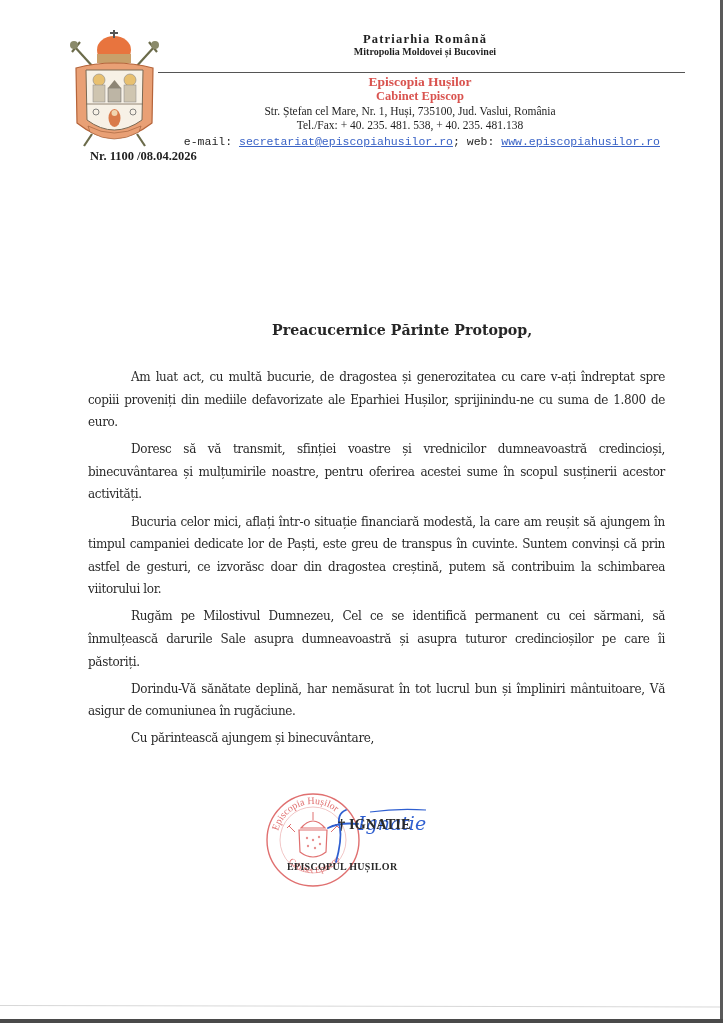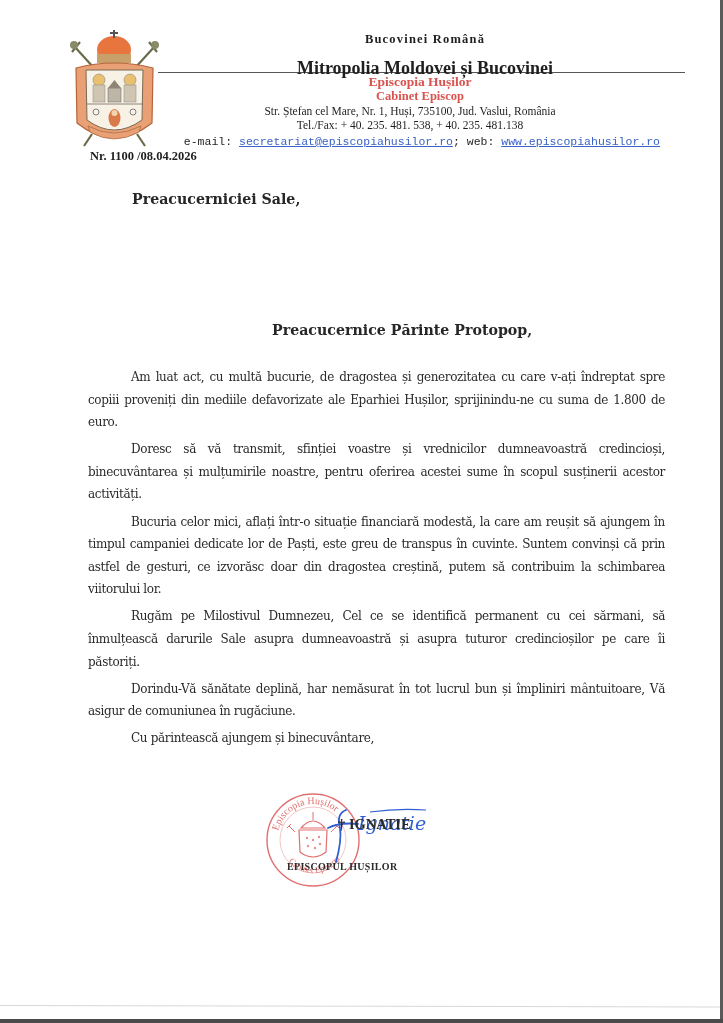--- a/index.html
+++ b/index.html
@@ -66,22 +66,22 @@
       font-family: "Liberation Serif", serif;
       white-space: nowrap;
     }
     .hdr-patriarchy {
       top: 32px;
       font-size: 12.5px;
       font-weight: bold;
       letter-spacing: 1.2px;
     }
     .hdr-metropolis {
-      top: 58px;
-      font-size: 18px;
+      top: 46px;
+      font-size: 10px;
       font-weight: bold;
     }
     .hdr-diocese {
       top: 74px;
       font-size: 13.5px;
       font-weight: bold;
       color: #d9534f;
       left: 160px;
     }
     .hdr-cabinet {
@@ -239,34 +239,33 @@
   <ellipse cx="52.5" cy="90" rx="6" ry="9" fill="#d97a4a"></ellipse>
   <circle cx="52.5" cy="85" r="3" fill="#f1d5b0"></circle>
   <circle cx="34" cy="84" r="3" fill="none" stroke="#666" stroke-width="0.8"></circle>
   <circle cx="71" cy="84" r="3" fill="none" stroke="#666" stroke-width="0.8"></circle>
 
   <path d="M26 98 Q52 112 79 98 L77 104 Q52 118 28 104 Z" fill="#e9a075" stroke="#9a5a35" stroke-width="0.6"></path>
 </svg>
 
 <div class="header-line"></div>
 
-<div class="hdr hdr-patriarchy">Bucovinei Română</div>
+<div class="hdr hdr-patriarchy">Patriarhia Română</div>
 <div class="hdr hdr-metropolis">Mitropolia Moldovei și Bucovinei</div>
 <div class="hdr hdr-diocese">Episcopia Hușilor</div>
 <div class="hdr hdr-cabinet">Cabinet Episcop</div>
 <div class="hdr hdr-address">Str. Ștefan cel Mare, Nr. 1, Huși, 735100, Jud. Vaslui, România</div>
 <div class="hdr hdr-phone">Tel./Fax:  + 40. 235. 481. 538,   + 40. 235. 481.138</div>
 <div class="hdr hdr-contact">
   <span>e-mail: </span><span class="link">secretariat@episcopiahusilor.ro</span><span>; web: </span><span class="link">www.episcopiahusilor.ro</span>
 </div>
 
 <div class="doc-number">Nr.  1100 /08.04.2026</div>
 
 <div class="addressee">
-  <div>Preacucerniciei Sale,</div>
 </div>
 
 <div class="salutation">Preacucernice Părinte Protopop,</div>
 
 <div class="letter-body">
   <p>Am luat act, cu multă bucurie, de dragostea și generozitatea cu care v-ați îndreptat spre copiii proveniți din mediile defavorizate ale Eparhiei Hușilor, sprijinindu-ne cu suma de 1.800 de euro.</p>
   <p>Doresc să vă transmit, sfinției voastre și vrednicilor dumneavoastră credincioși, binecuvântarea și mulțumirile noastre, pentru oferirea acestei sume în scopul susținerii acestor activități.</p>
   <p>Bucuria celor mici, aflați într-o situație financiară modestă, la care am reușit să ajungem în timpul campaniei dedicate lor de Paști, este greu de transpus în cuvinte. Suntem convinși că prin astfel de gesturi, ce izvorăsc doar din dragostea creștină, putem să contribuim la schimbarea viitorului lor.</p>
   <p>Rugăm pe Milostivul Dumnezeu, Cel ce se identifică permanent cu cei sărmani, să înmulțească darurile Sale asupra dumneavoastră și asupra tuturor credincioșilor pe care îi păstoriți.</p>
   <p>Dorindu-Vă sănătate deplină, har nemăsurat în tot lucrul bun și împliniri mântuitoare, Vă asigur de comuniunea în rugăciune.</p>

